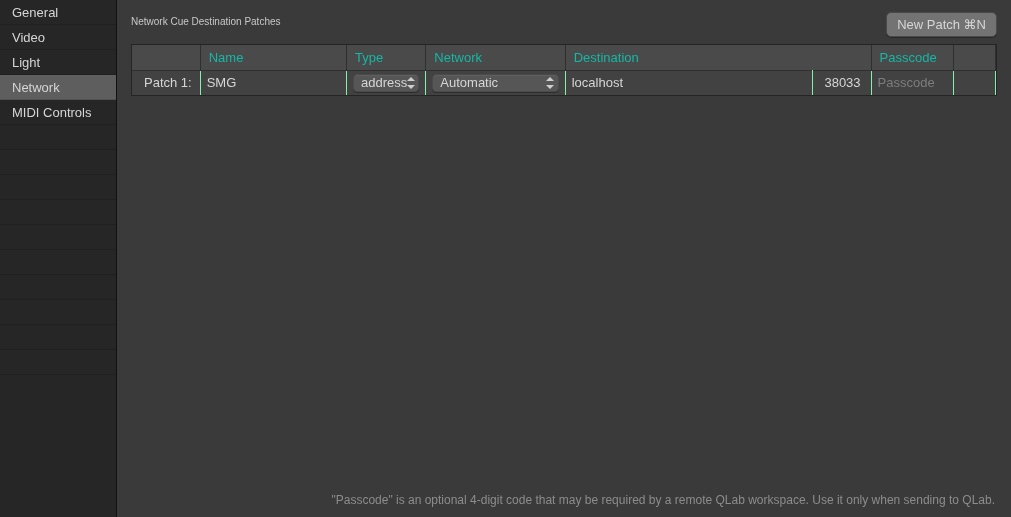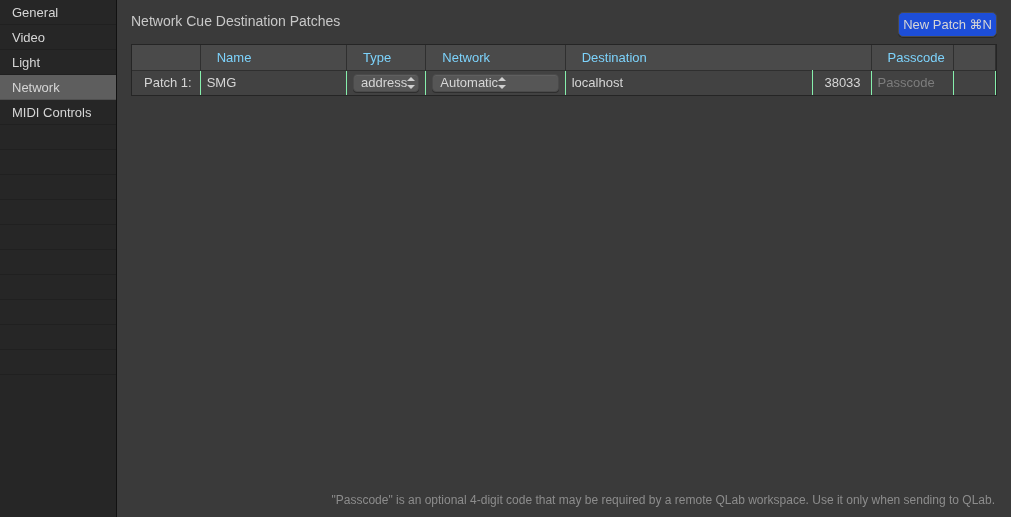--- a/index.html
+++ b/index.html
@@ -4,38 +4,38 @@
 <style>
   *{box-sizing:border-box;margin:0;padding:0;font-family:-apple-system,"Helvetica Neue",Arial,sans-serif;font-size:13px;color:#d6d6d6;}
   html,body{background:#3a3a3a;width:1011px;height:517px;overflow:hidden;}
   .app{display:flex;width:100%;height:100%;}
   .sidebar{width:117px;background:#262626;display:flex;flex-direction:column;border-right:1px solid #111;}
   .sidebar-item{height:25px;line-height:25px;padding:0 12px;cursor:default;border-bottom:1px solid rgba(0,0,0,.15);}
   .sidebar-item.selected{background:#5e5e5e;}
   .sidebar-item.empty{color:transparent;}
   .main{flex:1;display:flex;flex-direction:column;position:relative;}
   .header-row{display:flex;align-items:center;height:36px;padding:6px 14px 0 14px;}
-  .page-title{color:#c8c8c8;font-size:14px;flex:1;}
-  .new-patch-btn{background:#1d4ed8;border:1px solid #4a4a4a;border-radius:5px;padding:4px 4px;color:#eaeaea;cursor:default;box-shadow:0 1px 0 rgba(0,0,0,.3);margin-top:6px;}
+  .page-title{color:#c8c8c8;font-size:10px;flex:1;}
+  .new-patch-btn{background:#737373;border:1px solid #4a4a4a;border-radius:5px;padding:4px 10px;color:#eaeaea;cursor:default;box-shadow:0 1px 0 rgba(0,0,0,.3);margin-top:6px;}
   .table-wrap{margin:8px 14px 0 14px;border:1px solid #252525;}
   table{width:100%;border-collapse:collapse;table-layout:fixed;}
   col.c-patch{width:68px;}
   col.c-name{width:146px;}
   col.c-type{width:79px;}
   col.c-net{width:139px;}
   col.c-dest{width:247px;}
   col.c-port{width:58px;}
   col.c-pass{width:82px;}
   col.c-end{width:42px;}
-  thead td{background:#4a4a4a;height:25px;padding:0 16px;border-right:1px solid #2f2f2f;color:#7dd3fc;}
+  thead td{background:#4a4a4a;height:25px;padding:0 8px;border-right:1px solid #2f2f2f;color:#14b8a6;}
   tbody td{background:#424242;height:25px;padding:0 6px;border-right:1px solid #86efac;vertical-align:middle;}
   tbody tr:first-child td{border-top:1px solid #2f2f2f;}
   td.num{text-align:right;padding-right:10px;}
   td.right{text-align:right;padding-right:8px;}
-  .sel{display:flex;align-items:center;background:#565656;border:1px solid #4a4a4a;border-radius:4px;height:18px;padding:0 4px 0 7px;color:#eaeaea;box-shadow:inset 0 1px 0 rgba(255,255,255,.06),0 1px 0 rgba(0,0,0,.3);}
+  .sel{display:flex;align-items:center;justify-content:space-between;background:#565656;border:1px solid #4a4a4a;border-radius:4px;height:18px;padding:0 4px 0 7px;color:#eaeaea;box-shadow:inset 0 1px 0 rgba(255,255,255,.06),0 1px 0 rgba(0,0,0,.3);}
   .sel-type{font-size:12px;}
   .arrows{display:inline-block;width:8px;height:12px;position:relative;}
   .arrows::before,.arrows::after{content:"";position:absolute;left:0;border-left:4px solid transparent;border-right:4px solid transparent;}
   .arrows::before{top:0;border-bottom:4px solid #cfcfcf;}
   .arrows::after{bottom:0;border-top:4px solid #cfcfcf;}
   .placeholder{color:#7d7d7d;}
   .footer-note{position:absolute;bottom:10px;right:16px;color:#8c8c8c;font-size:12px;}
   .empty-area{flex:1;}
 </style>
 </head>

